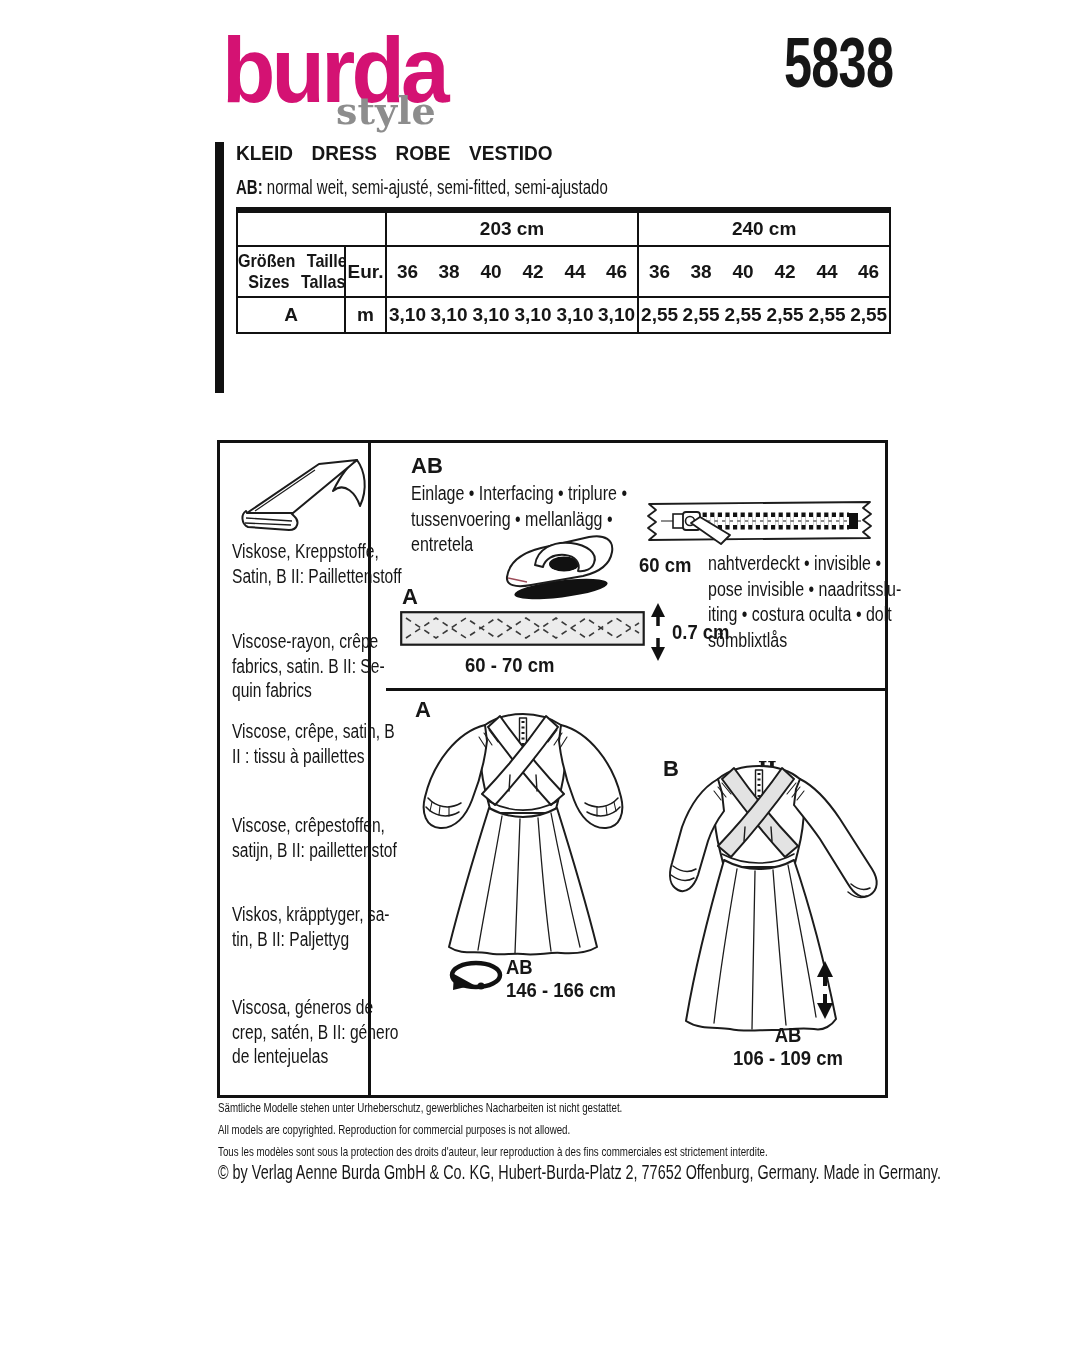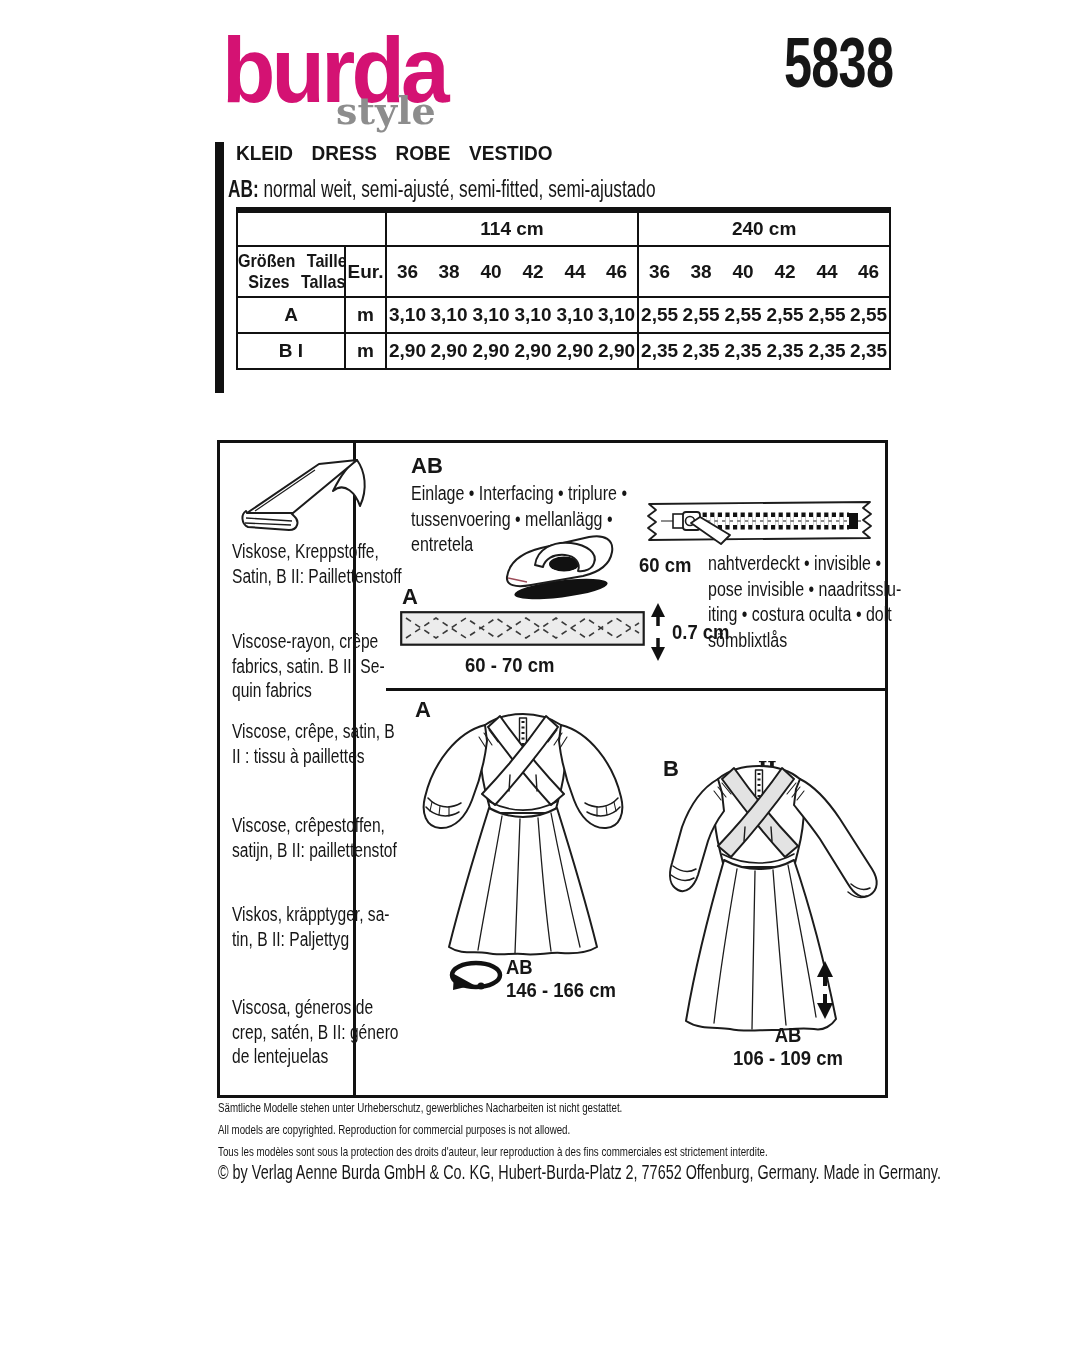--- a/index.html
+++ b/index.html
@@ -12,40 +12,40 @@
 
   
   .logo-burda{left:222px;top:24px;font-size:92px;font-weight:bold;letter-spacing:-4px;
               color:#d41273;line-height:1;transform:scaleX(.95);transform-origin:0 0;}
   .logo-style{left:336px;top:92px;font-family:"DejaVu Serif","Liberation Serif",serif;
               font-weight:bold;font-size:38px;color:#8d8d8d;line-height:1;}
   .pat-no{left:784px;top:28px;font-size:70px;font-weight:bold;letter-spacing:-1px;
           transform:scaleX(.72);transform-origin:0 0;line-height:1;}
   .title-bar{left:215px;top:142px;width:9px;height:251px;background:#111;}
   .title{left:236px;top:142px;font-size:20px;font-weight:bold;word-spacing:14px;white-space:nowrap;}
-  .subtitle{left:228px;top:176px;font-size:23px;white-space:nowrap;}
+  .subtitle{left:236px;top:176px;font-size:20px;white-space:nowrap;}
 
   
   table.yard{position:absolute;left:236px;top:207px;width:653px;border-collapse:collapse;
              table-layout:fixed;border:2.5px solid #111;border-top:6px solid #111;}
   table.yard td{border-top:2px solid #111;font-size:19px;font-weight:bold;text-align:center;
                 padding:0;overflow:hidden;}
   table.yard tr.r1 td{border-top:none;height:32px;}
   table.yard tr.r2 td{height:49px;}
   table.yard tr.rd td{height:34px;}
   td.bl{border-left:2.5px solid #111;}
   td.lblc{text-align:left;padding-left:8px;}
   td.grp{font-size:20px;}
   td.unit{text-align:right;padding-right:5px;}
   .szh{display:inline-block;line-height:21px;word-spacing:8px;transform:scaleX(.85);
        transform-origin:0 50%;white-space:nowrap;}
 
   
   .panel{left:217px;top:440px;width:671px;height:658px;border:3px solid #111;box-sizing:border-box;}
-  .leftcol{position:absolute;left:0;top:0;bottom:0;width:136px;border-right:3px solid #111;box-sizing:border-box;}
+  .leftcol{position:absolute;left:0;top:0;bottom:0;width:151px;border-right:3px solid #111;box-sizing:border-box;}
   .topsec{position:absolute;left:166px;top:0;right:0;height:248px;border-bottom:3px solid #111;box-sizing:border-box;}
   .fabtxt{font-size:19.5px;line-height:24.5px;white-space:pre;transform:scaleX(.8);
           transform-origin:0 0;}
   .ntxt{font-size:20px;line-height:25.5px;white-space:pre;transform:scaleX(.8);transform-origin:0 0;}
   .viewlbl{font-size:22px;font-weight:bold;}
   .meas{font-size:21px;font-weight:bold;white-space:nowrap;transform:scaleX(.88);transform-origin:0 0;}
   .roman{font-family:"DejaVu Serif","Liberation Serif",serif;font-weight:bold;font-size:20px;}
 
   
   .ft-s{font-size:13px;line-height:16px;white-space:nowrap;transform:scaleX(.75);transform-origin:0 0;}
@@ -82,21 +82,21 @@
       <col style="width:42px">
         <col style="width:42px">
         <col style="width:42px">
         <col style="width:42px">
         <col style="width:42px">
         <col style="width:42px">
     </colgroup>
     <tbody>
         <tr class="r1">
       <td colspan="2"></td>
-      <td colspan="6" class="grp bl">114 cm</td>
+      <td colspan="6" class="grp bl">203 cm</td>
       <td colspan="6" class="grp bl">240 cm</td>
     </tr>
     <tr class="r2">
       <td class="lblc">
         <span class="szh"><span>Größen Tailles</span><br><span>Sizes Tallas</span></span>
       </td>
       <td class="bl">Eur.</td>
       <td class="bl">36</td>
       <td>38</td>
       <td>40</td>
@@ -118,36 +118,20 @@
       <td>3,10</td>
       <td>3,10</td>
       <td>3,10</td>
       <td>3,10</td>
       <td class="bl">2,55</td>
       <td>2,55</td>
       <td>2,55</td>
       <td>2,55</td>
       <td>2,55</td>
       <td>2,55</td>
-    </tr>
-    <tr class="rd">
-      <td class="lblc">B I</td>
-      <td class="bl unit">m</td>
-      <td class="bl">2,90</td>
-      <td>2,90</td>
-      <td>2,90</td>
-      <td>2,90</td>
-      <td>2,90</td>
-      <td>2,90</td>
-      <td class="bl">2,35</td>
-      <td>2,35</td>
-      <td>2,35</td>
-      <td>2,35</td>
-      <td>2,35</td>
-      <td>2,35</td>
     </tr>
   </tbody>
     </table>
 
   <div class="abs panel">
 
     <div class="leftcol">
       <svg class="abs" style="left:11px;top:8px" width="150" height="92" viewBox="0 0 150 92">
         <g stroke="#1c1c1c" stroke-width="2" fill="#fff" stroke-linejoin="round">
           <path d="M126,9 C134,20 137,38 129,55 C125,43 114,30 102,40 C110,24 118,13 126,9 Z"></path>

